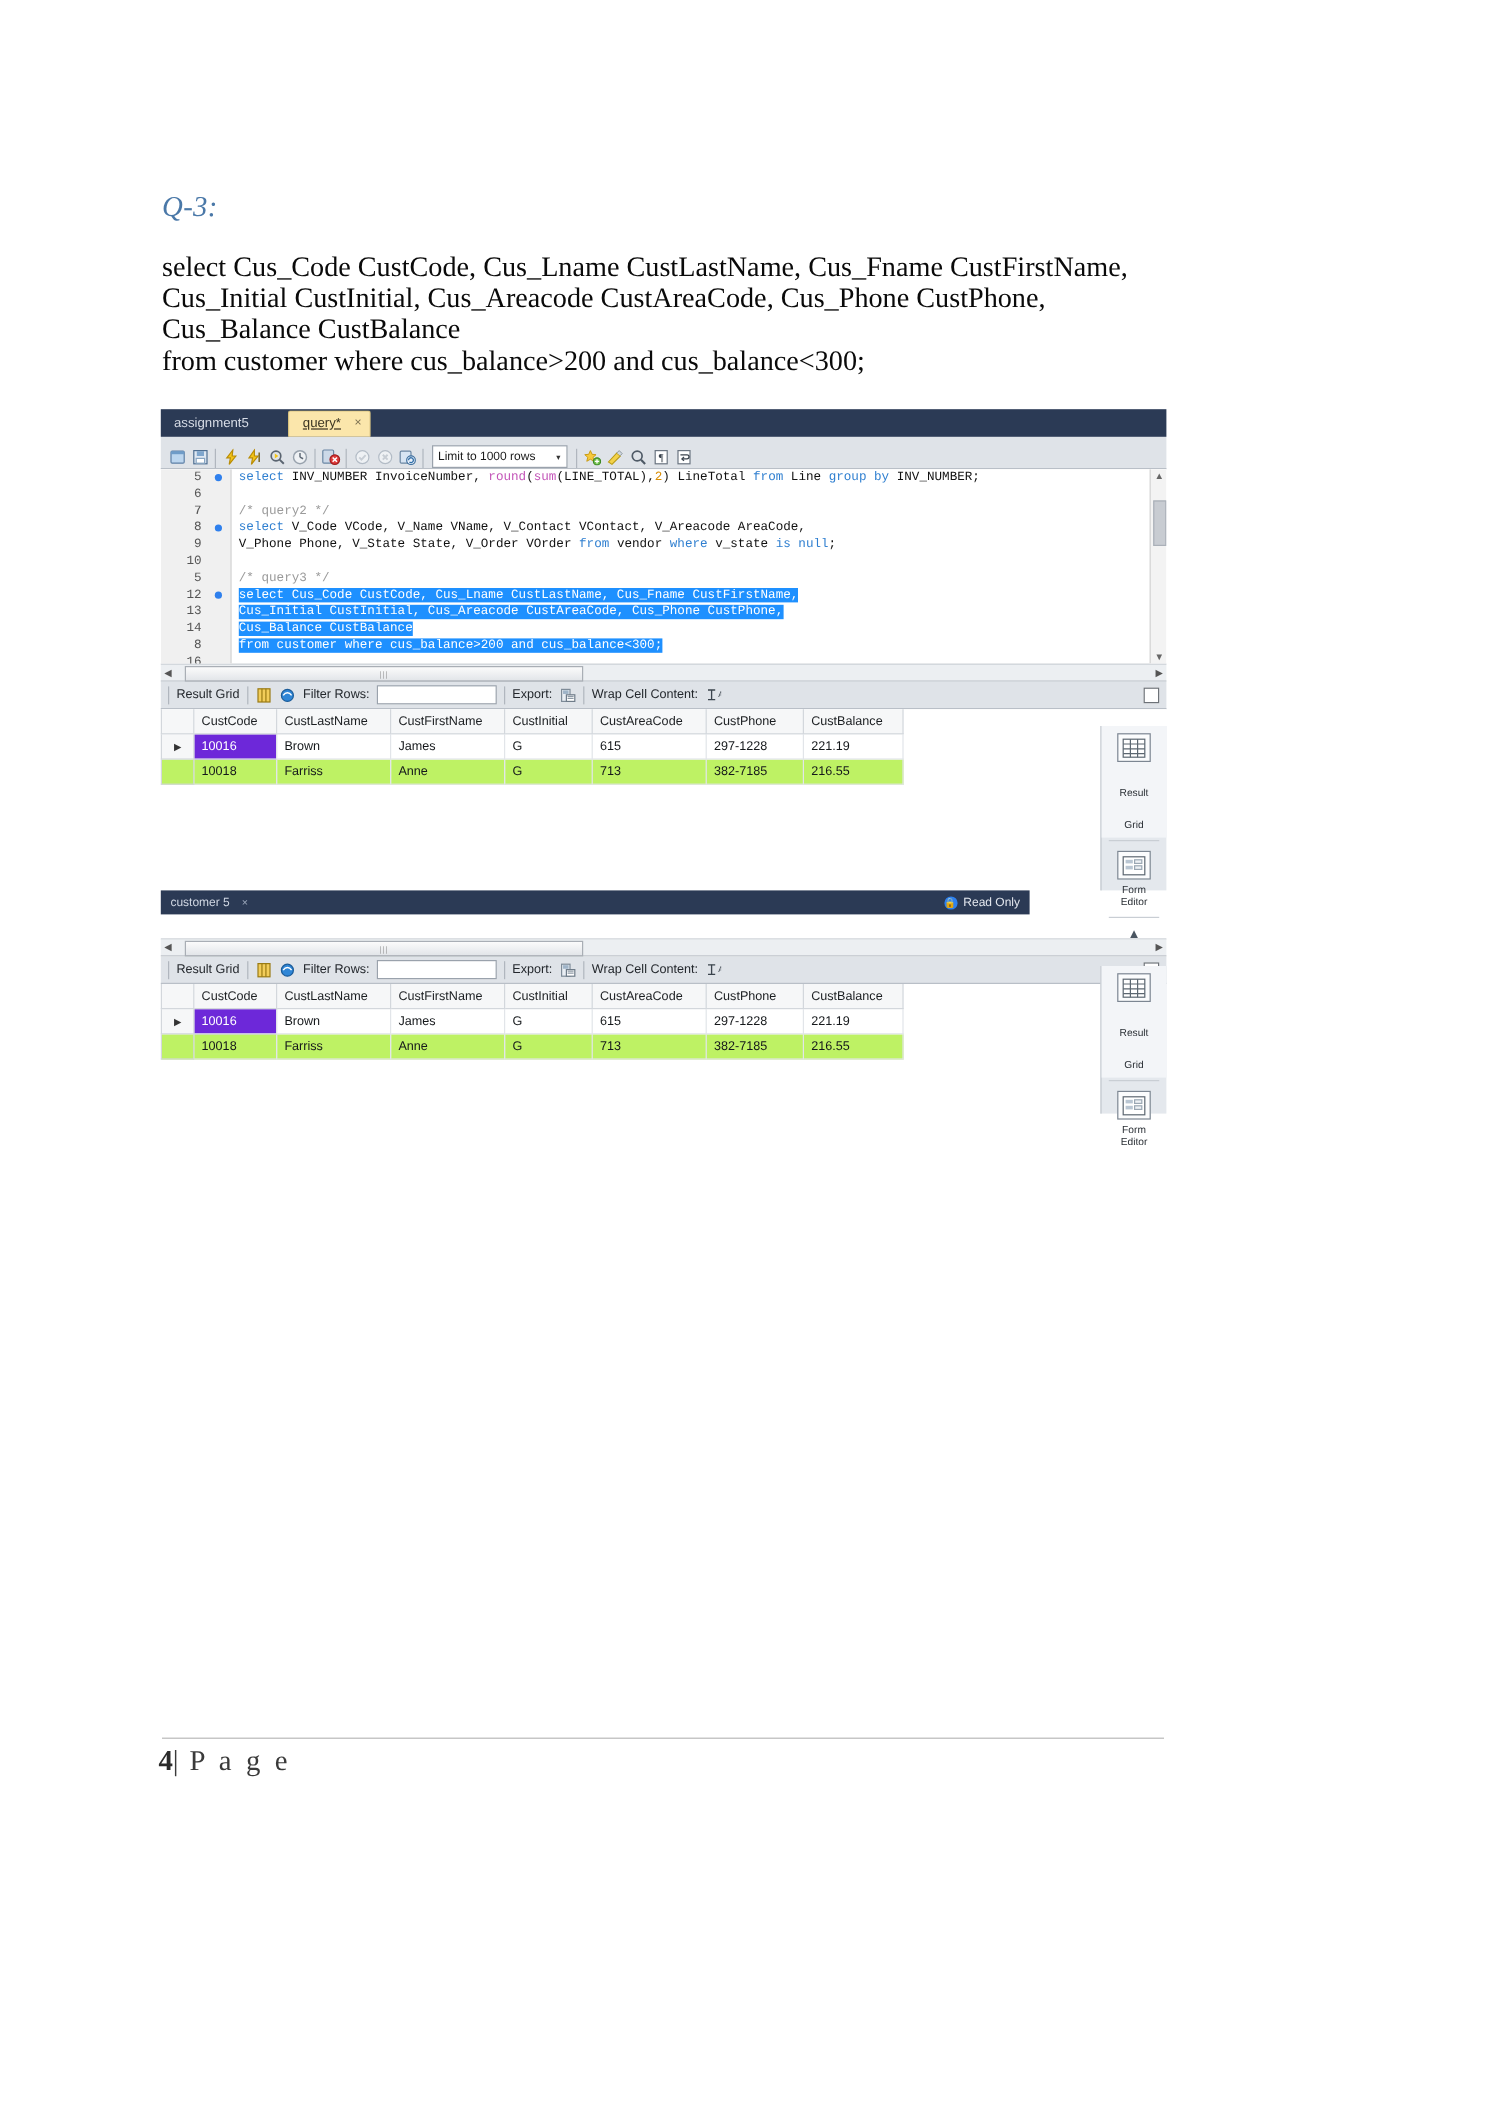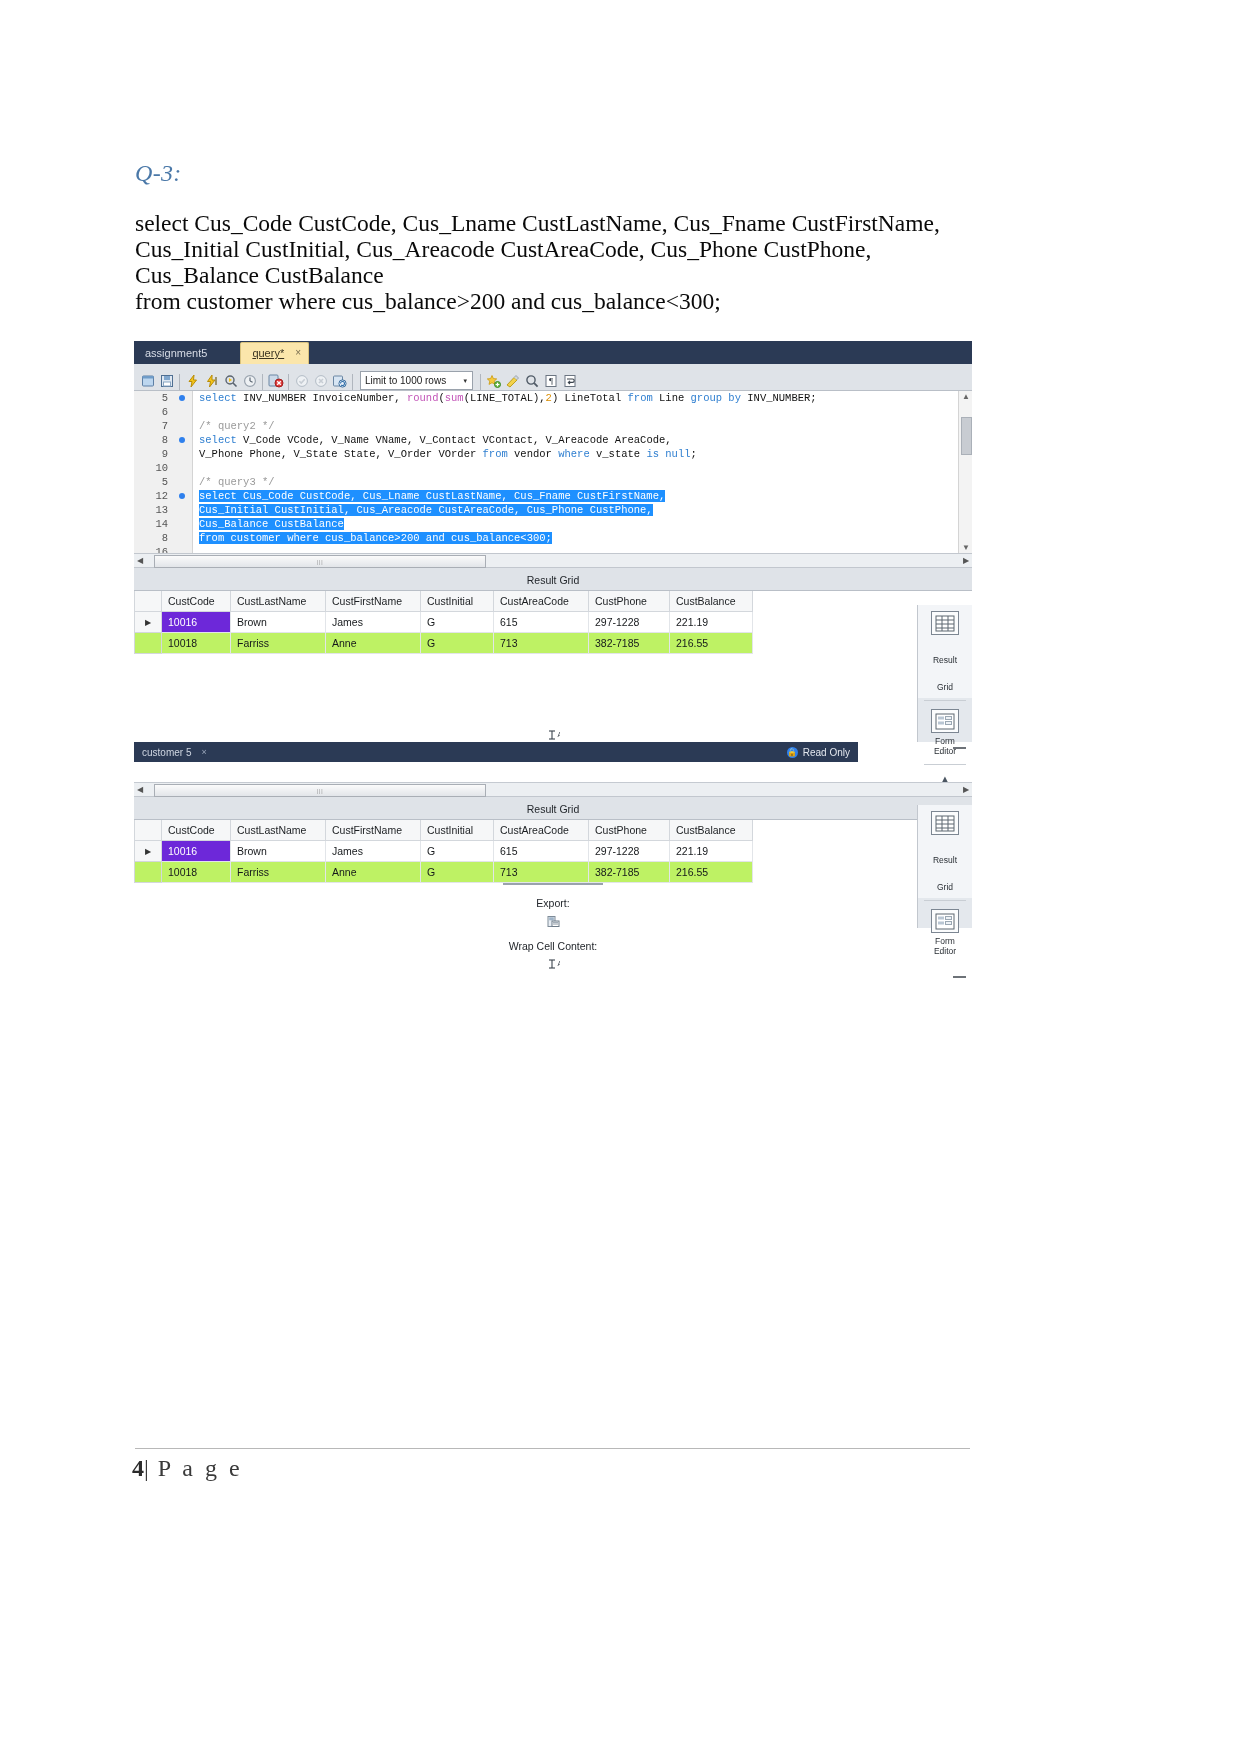--- a/index.html
+++ b/index.html
@@ -129,21 +129,21 @@
     position:absolute;left:8px;top:0;width:330px;height:11px;
     background:linear-gradient(#fbfbfb,#e2e5e9);border:1px solid #a9aeb5;
     display:flex;align-items:center;justify-content:center;
     font-size:7px;color:#777;letter-spacing:1px;
   }
 
   
   .rg-toolbar{
     height:22px;background:#dfe3e8;border-bottom:1px solid #b9bfc7;
     display:flex;align-items:center;gap:6px;padding:0 6px;
-    font-family:"Liberation Sans", sans-serif;font-size:10.5px;color:#23272c;flex-direction:column;
+    font-family:"Liberation Sans", sans-serif;font-size:10.5px;color:#23272c;
   }
   .rg-toolbar .lbl{white-space:nowrap;}
   .rg-toolbar .vline{width:1px;height:15px;background:#b0b6be;}
   .filter-input{
     width:98px;height:14px;background:#fff;border:1px solid #9aa2ac;
   }
   .mini{width:14px;height:14px;display:inline-flex;align-items:center;justify-content:center;}
   .rg-expand{margin-left:auto;width:11px;height:11px;border:1px solid #6d7278;background:#fff;}
 
   

